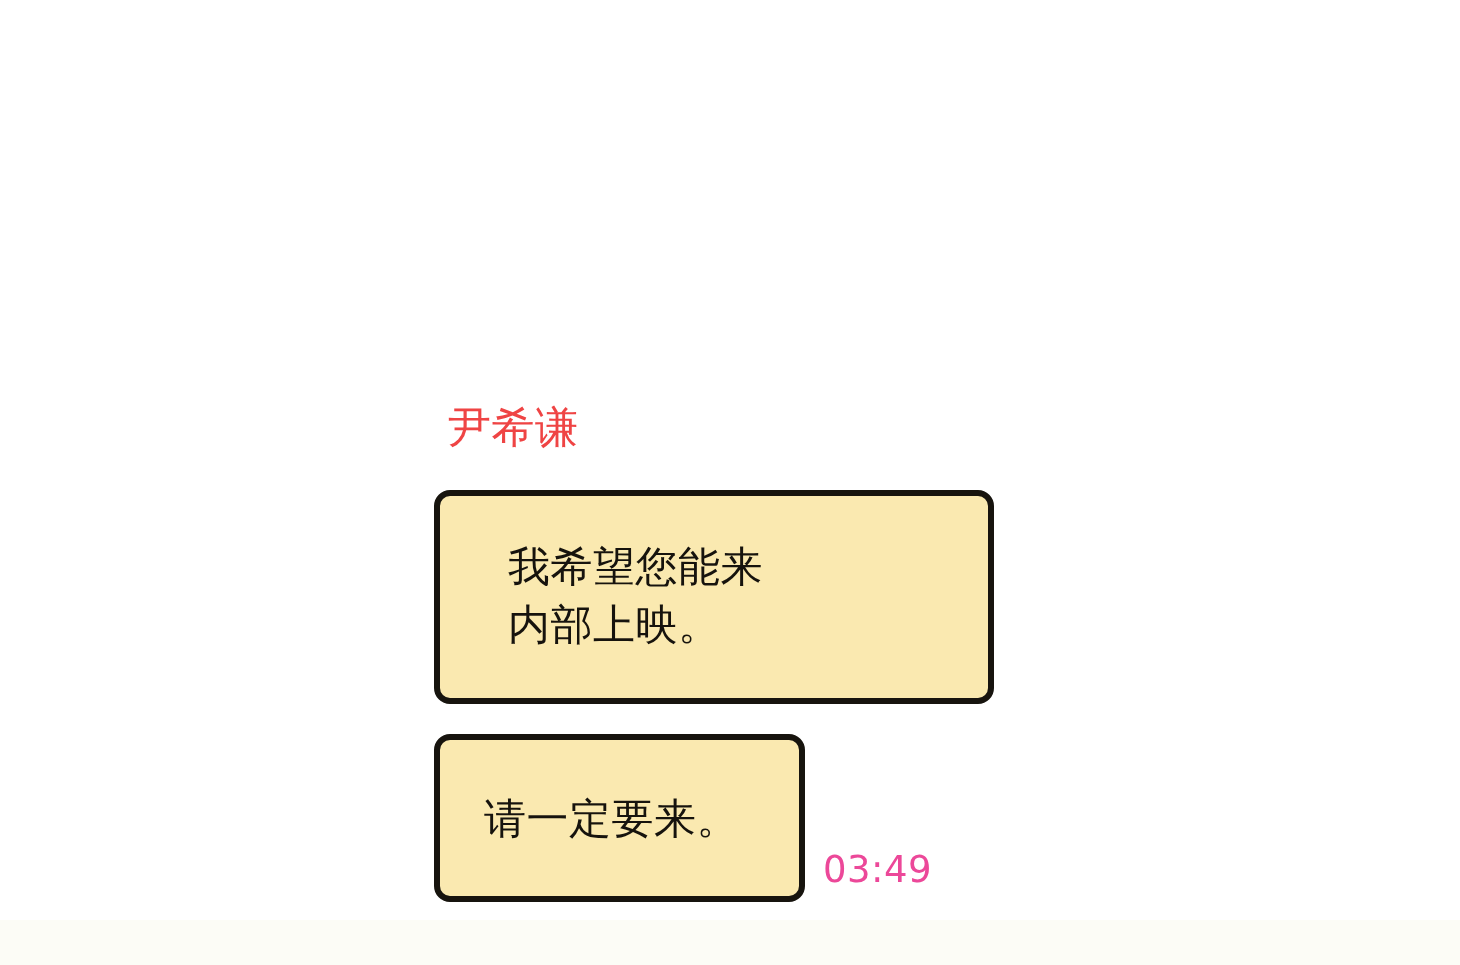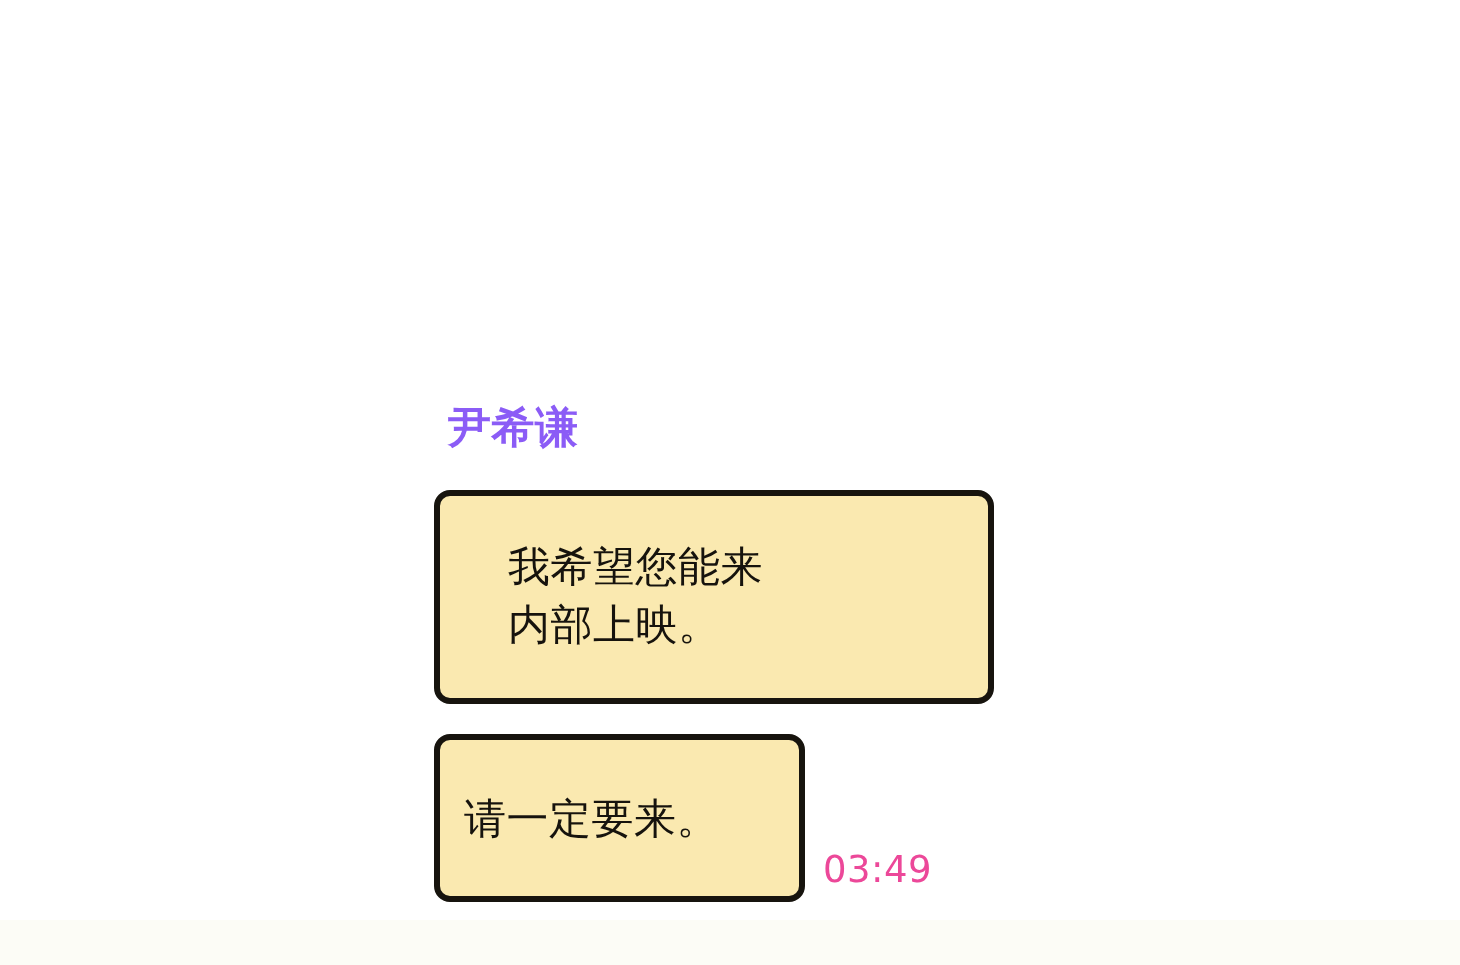--- a/index.html
+++ b/index.html
@@ -36,23 +36,23 @@
   
   .conversation {
     position: absolute;
     left: 434px;
     top: 405px;
     width: 560px;
   }
 
   .sender-name {
     font-size: 43px;
-    font-weight: 700;
+    font-weight: 400;
     line-height: 1.05;
-    color: #8b5cf6;
+    color: #ef4444;
     letter-spacing: 0.5px;
     margin: 0 0 40px 14px;
     white-space: nowrap;
   }
 
   .bubble-row {
     display: flex;
     align-items: flex-end;
     gap: 18px;
   }
@@ -74,21 +74,21 @@
     white-space: pre-line;
   }
 
   .bubble--first {
     width: 576px;
     padding: 42px 26px 44px 68px;
   }
 
   .bubble--second {
     width: 371px;
-    padding: 50px 26px 48px 24px;
+    padding: 50px 26px 48px 44px;
   }
 
   .timestamp {
     font-size: 37px;
     line-height: 1;
     color: #ec4899;
     letter-spacing: 0.5px;
     white-space: nowrap;
     padding-bottom: 14px;
   }

